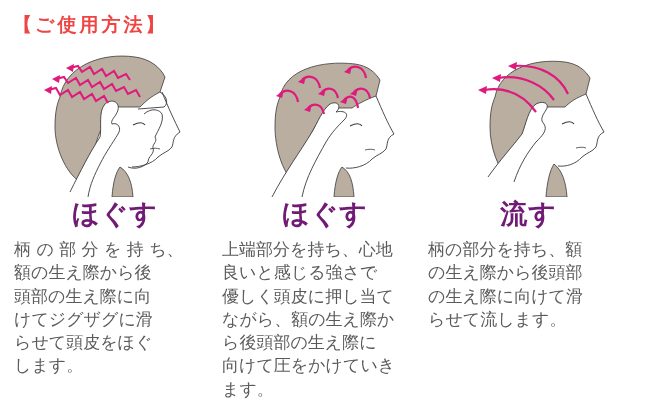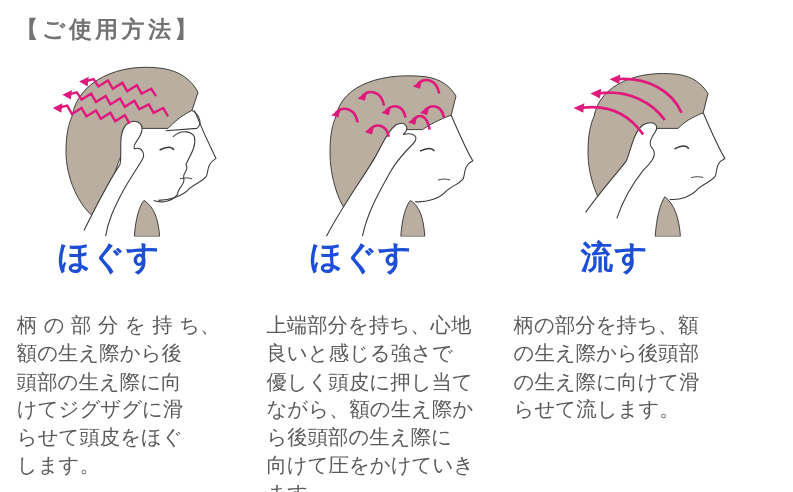--- a/index.html
+++ b/index.html
@@ -1,24 +1,24 @@
 <!DOCTYPE html>
 <html><head>
 <meta charset="utf-8">
 <style>
   html, body { margin: 0; padding: 0; background: #ffffff; }
   body { width: 661px; height: 410px; position: relative; overflow: hidden;
          font-family: "DejaVu Sans", sans-serif; color: #575757; }
   .title { position: absolute; left: 13px; top: 12px; font-size: 19px; font-weight: bold;
-           letter-spacing: 3px; color: #737373; }
+           letter-spacing: 3px; color: #ef4444; }
   .illus { position: absolute; }
-  .heading { position: absolute; font-size: 27px; font-weight: bold; color: #1d4ed8;
-             text-align: left; letter-spacing: 1px; }
+  .heading { position: absolute; font-size: 27px; font-weight: bold; color: #701a75;
+             text-align: right; letter-spacing: 1px; }
   .desc { position: absolute; font-size: 17px; line-height: 23.3px; color: #5a5a5a;
-          white-space: pre-line; margin-top: 23px; }
+          white-space: pre-line; }
 </style>
 </head>
 <body>
 
 <div class="title">【ご使用方法】</div>
 
 <div>
   <svg class="illus" style="left:40px;top:52px" width="160" height="145" viewBox="0 0 160 145">
 
     <path d="M20 45 C25 15 60 0 95 5 C110 7 120 15 125 25 L120 40 C110 45 105 50 100 55 L75 55 C70 60 60 75 55 95 C50 110 45 125 40 130 C25 120 15 95 15 75 C15 60 17 52 20 45 Z" fill="#b9ae9f" stroke="#3a3a3a" stroke-width="0.8"></path>
@@ -107,18 +107,18 @@
       <path d="M44 14 C70 12 90 24 98 42"></path>
       <path d="M28 26 C54 22 74 34 84 48"></path>
       <path d="M14 38 C40 34 56 46 66 60"></path>
     </g>
     <g fill="#e0197d">
       <polygon points="38,14 47,10 46,18"></polygon>
       <polygon points="22,26 31,22 30,30"></polygon>
       <polygon points="8,38 17,34 16,42"></polygon>
     </g>
   </svg>
-  <div class="heading" style="left:484px;top:196px;width:90px">流す</div>
+  <div class="heading" style="left:467px;top:196px;width:90px">流す</div>
   <div class="desc" style="left:428px;top:238px;width:200px">柄の部分を持ち、額
 の生え際から後頭部
 の生え際に向けて滑
 らせて流します。</div>
 </div>
 
 </body></html>

